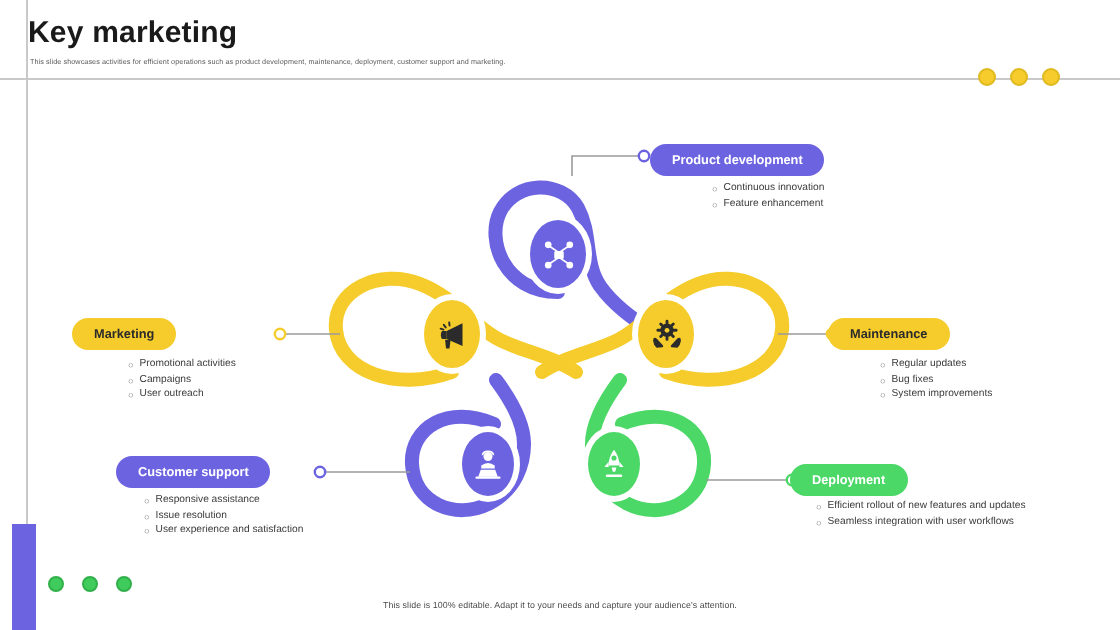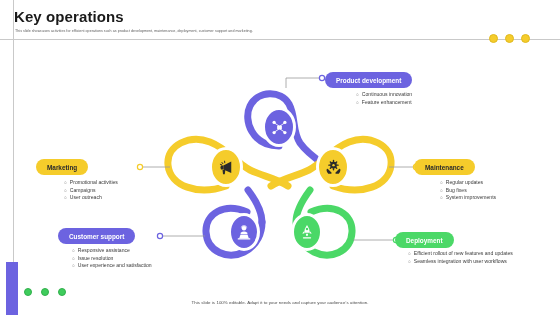--- a/index.html
+++ b/index.html
@@ -168,21 +168,21 @@
   #icon-marketing  { left: 209px; top: 150px; width: 34px; height: 34px; }
   #icon-maintenance{ left: 316px; top: 150px; width: 34px; height: 34px; }
   #icon-support    { left: 228px; top: 216px; width: 32px; height: 32px; }
   #icon-deployment { left: 291px; top: 216px; width: 32px; height: 32px; }
 </style>
 </head>
 <body>
 
 <div id="slide">
 
-  <div id="title">Key operations</div>
+  <div id="title">Key marketing</div>
   <div id="subtitle">This slide showcases activities for efficient operations such as product development, maintenance, deployment, customer support and marketing.</div>
   <div id="header-rule"></div>
   <div id="left-rule"></div>
 
   <div id="header-dots">
     <span class="dot"></span>
     <span class="dot"></span>
     <span class="dot"></span>
   </div>
 

